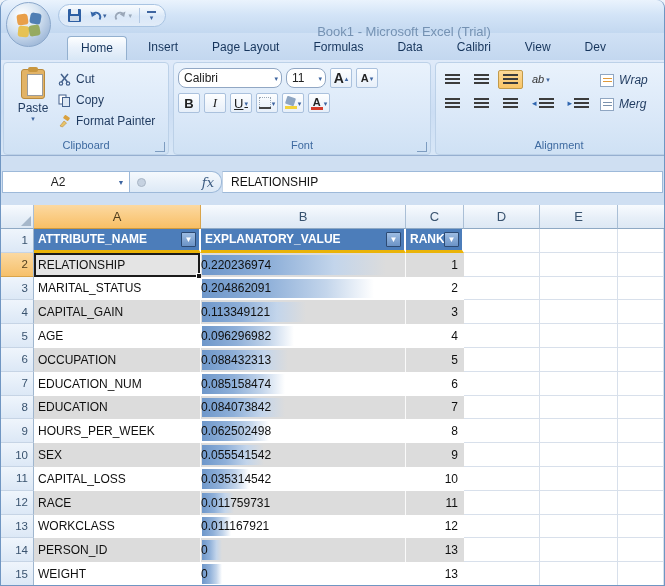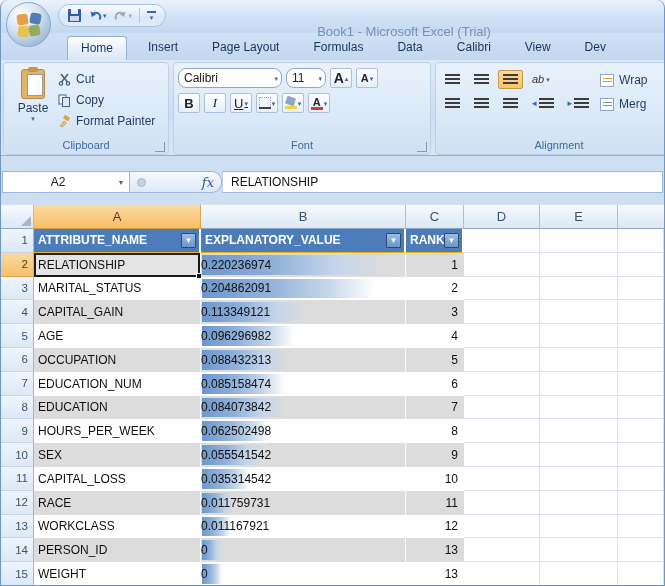--- a/index.html
+++ b/index.html
@@ -94,21 +94,21 @@
 
   .g-align { width:248px; }
   .g-align .grp-body { gap:6px; }
   .al-left { display:flex; flex-direction:column; gap:5px; padding-top:2px; }
   .abtn { padding:3px 4px; border:1px solid transparent; border-radius:2px; display:flex;
     align-items:center; gap:2px; cursor:pointer; }
   .abtn.active { background:linear-gradient(#fcd998,#f9c567); border-color:#c29a4a; }
   .lns { width:15px; height:11px; background:repeating-linear-gradient(#3c3c3c 0 2px, transparent 2px 4px); }
   .arr { font-size:9px; color:#2f66b0; line-height:1; }
   .ab-txt { font-size:11px; font-style:italic; color:#333; }
-  .al-right { display:flex; flex-direction:column; gap:6px; padding-top:4px; }
+  .al-right { display:flex; flex-direction:column; gap:6px; padding-top:4px;font-style:italic; }
   .wm-ic { width:14px; height:13px; border:1px solid #8fa6c2; background:#fff; position:relative; flex-shrink:0; }
   .wm-ic i { position:absolute; left:2px; top:3px; width:9px; height:1.5px; background:#e09a3a; box-shadow:0 3px 0 #e09a3a; }
   .wm-ic.merge i { background:#7b92ad; box-shadow:0 3px 0 #7b92ad; }
 
   
   .formula-gap { height:12px; }
   .formula-row { height:28px; display:flex; align-items:center; padding:2px 1px; }
   .namebox { width:128px; height:22px; background:#fff; border:1px solid #9db9d9;
     display:flex; align-items:center; }
   .namebox .nbtext { flex:1; text-align:center; font-size:12px; color:#222; }
@@ -147,21 +147,21 @@
   .c-b { width:205px; position:relative; padding-right:7px; }
   .c-c { width:58px; justify-content:flex-end; padding-right:6px; }
   .c-d { width:76px; } .c-e { width:78px; } .c-f { flex:1; }
   .plain { border-right:1px solid #d8e0eb; border-bottom:1px solid #d8e0eb; background:#fff; }
   .grow.band .c-a, .grow.band .c-b, .grow.band .c-c { background:#dcdcdc; }
   .c-a, .c-b { border-right:1px solid rgba(255,255,255,.85); }
   .c-b .vtext { position:relative; z-index:2; }
   .bar { position:absolute; left:1px; top:2px; bottom:2px; z-index:1;
     background:linear-gradient(90deg,#6e97ca,#8fb0d9 38%,#c3d5eb 72%,rgba(240,246,252,0)); }
   .thead { background:#4c7dba; color:#fff; font-weight:bold; font-size:12px;
-    border-right:2px solid #fff; border-bottom:1px solid #eab308;
+    border-right:2px solid #fff; border-bottom:3px solid #eab308;
     justify-content:space-between; padding:0 3px 0 4px; }
   .fbtn { width:15px; height:15px; flex-shrink:0; border:1px solid #2c4a73; border-radius:1px;
     background:linear-gradient(#9dbce2,#6b93c6); color:#fff; font-size:8px;
     display:flex; align-items:center; justify-content:center; cursor:pointer; }
   .selcell { position:relative; box-shadow:inset 0 0 0 2px #1a1a1a; background:#e4e4e4 !important; }
   .fill-handle { position:absolute; right:-1px; bottom:-1px; width:5px; height:5px;
     background:#1a1a1a; border-left:1px solid #fff; border-top:1px solid #fff; z-index:3; }
 </style>
 </head>
 <body>

